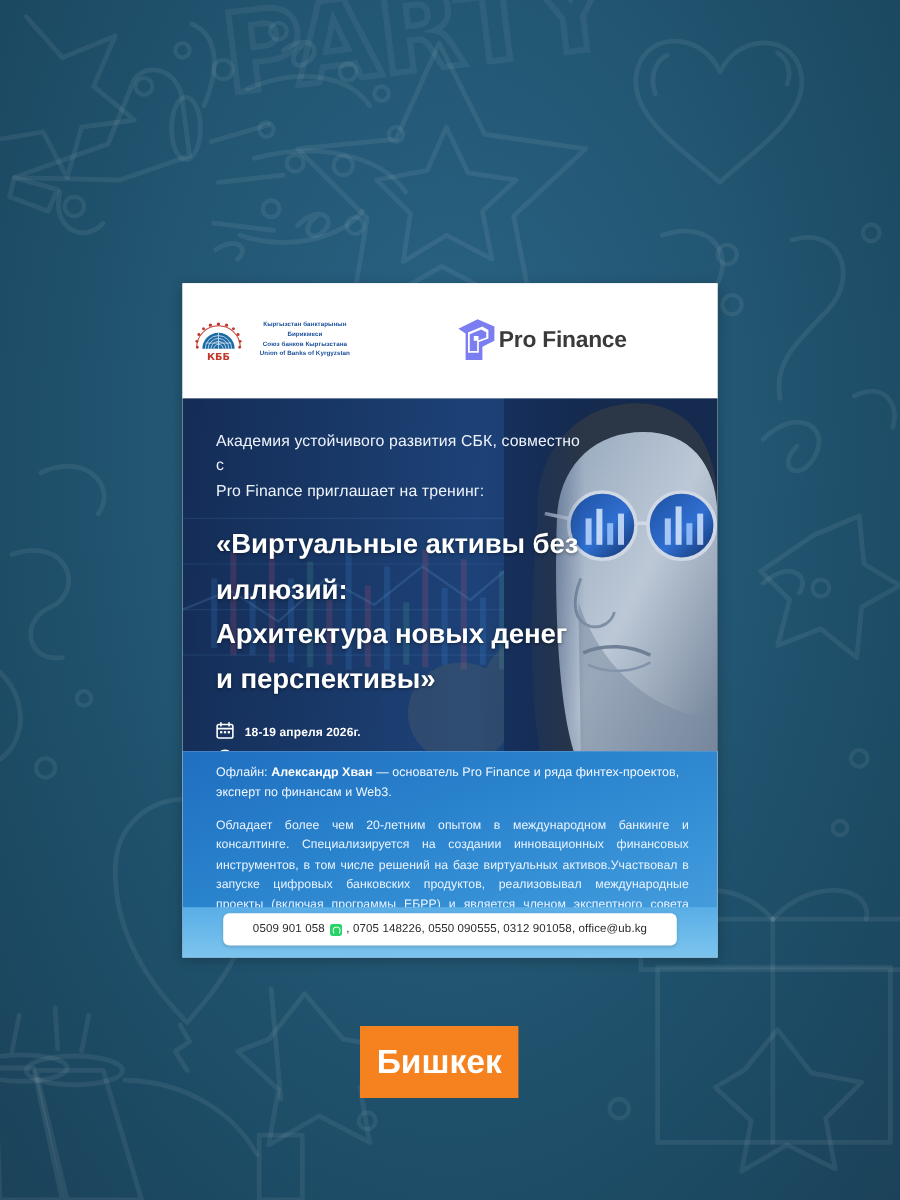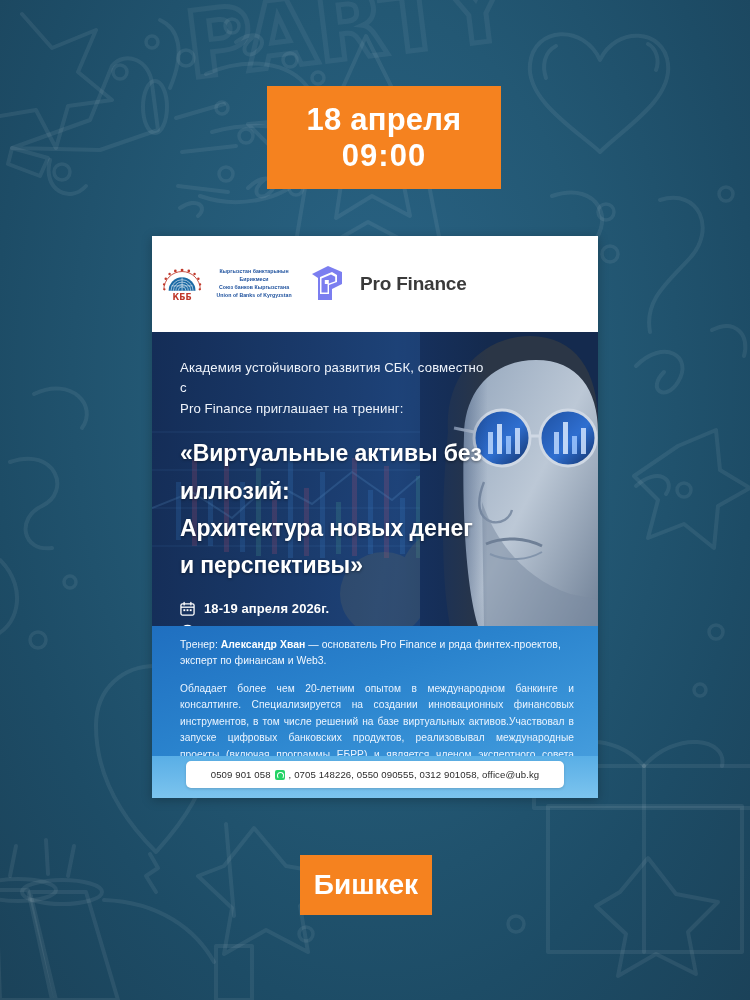--- a/index.html
+++ b/index.html
@@ -117,21 +117,21 @@
     font-weight: bold;
     letter-spacing: 0.05px;
   }
   #logo-academy { width: 150px; gap: 6px; }
   #logo-academy .ac-text {
     font-size: 9.5px;
     line-height: 1.38;
     color: #4a4a4a;
     letter-spacing: 0.1px;
   }
-  #logo-pro { flex: 1; gap: 14px; justify-content: flex-start; padding-left: 6px; }
+  #logo-pro { flex: 1; gap: 0; justify-content: center; padding-left: 6px; }
   #logo-pro .pf-text {
     font-size: 19px;
     font-weight: bold;
     color: #3a3a3a;
     letter-spacing: -0.2px;
     white-space: nowrap;
   }
 
   
   #hero {
@@ -181,21 +181,21 @@
   #hero-meta {
     margin-top: 17px;
     display: flex;
     flex-direction: column;
     gap: 8px;
   }
   .meta-row {
     display: flex;
     align-items: flex-end;
     gap: 9px;
-    font-size: 13px;
+    font-size: 10px;
     font-weight: bold;
     color: #ffffff;
     letter-spacing: 0.1px;
   }
   .meta-row .mi { width: 15px; height: 15px; flex: none; }
 
   
   #trainer {
     position: relative;
     height: 172px;
@@ -382,24 +382,20 @@
       <circle class="dot" cx="700" cy="690" r="6"></circle>
     </g>
 
     <g>
       <path class="ln" d="M10 462 C56 446 72 492 42 506 C16 518 22 552 52 548"></path>
       <path class="ln" d="M0 560 C30 590 16 630 -8 636"></path>
       <path class="ln" d="M34 394 C72 376 98 406 82 428"></path>
     </g>
   </svg>
 
-  <div class="badge" id="badge-date">
-    <span class="l1">18 апреля</span>
-    <span class="l2">09:00</span>
-  </div>
 
   <div id="poster">
 
     <div id="logo-strip">
 
       <div class="logo-cell" id="logo-kbb">
         <svg width="46" height="40" viewBox="0 0 46 40">
           <g fill="none" stroke="#c0392b" stroke-width="0.9">
             <path d="M4 26 A19 19 0 0 1 42 26"></path>
           </g>
@@ -580,21 +576,21 @@
             </svg>
             <span>Офлайн</span>
           </div>
         </div>
 
       </div>
     </div>
 
     <div id="trainer">
       <div id="trainer-lead">
-        <span>Тренер: </span><b>Александр Хван</b><span> — основатель Pro Finance и ряда финтех-проектов, эксперт по финансам и Web3.</span>
+        <span>Офлайн: </span><b>Александр Хван</b><span> — основатель Pro Finance и ряда финтех-проектов, эксперт по финансам и Web3.</span>
       </div>
       <div id="trainer-body">Обладает более чем 20-летним опытом в международном банкинге и консалтинге. Специализируется на создании инновационных финансовых инструментов, в том числе решений на базе виртуальных активов.Участвовал в запуске цифровых банковских продуктов, реализовывал международные проекты (включая программы ЕБРР) и является членом экспертного совета Ассоциации виртуальных активов КР.</div>
     </div>
 
     <div id="footer">
       <div id="footer-band"></div>
       <div id="contact-pill">
         <span>0509 901 058</span>
         <span id="wa-icon"></span>
         <span>, 0705 148226, 0550 090555, 0312 901058, office@ub.kg</span>

